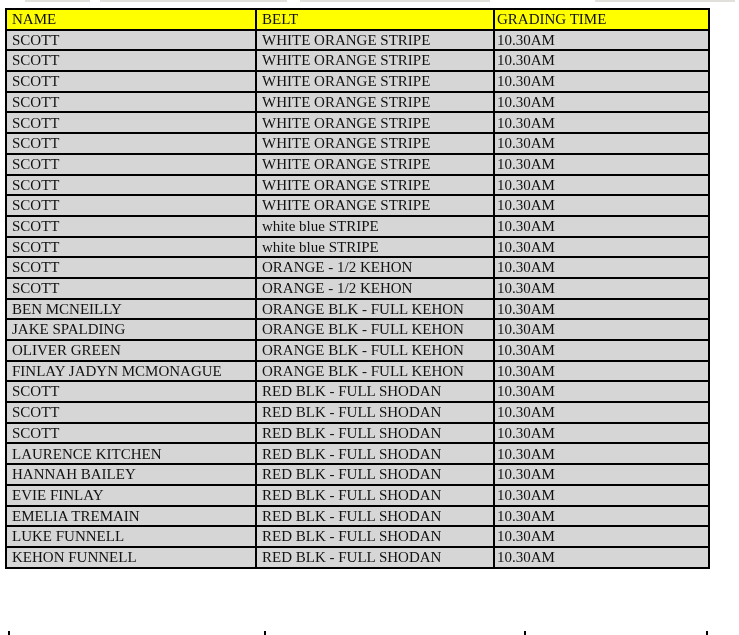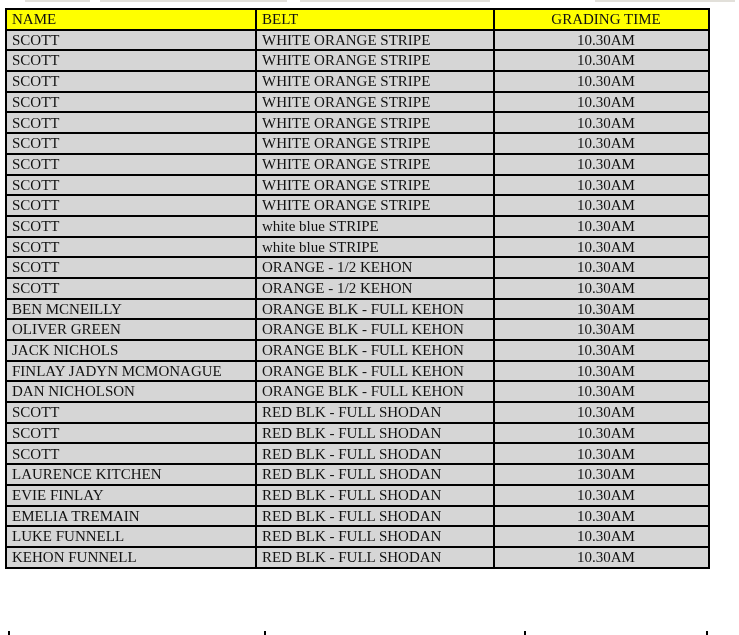--- a/index.html
+++ b/index.html
@@ -44,22 +44,22 @@
     text-align: left;
     box-sizing: content-box;
   }
   th {
     background: #ffff00;
   }
   td {
     background: #d6d6d6;
   }
   .center {
-    text-align: center;
-    padding-left: 11px;
+    text-align: left;
+    padding-left: 2px;
   }
   .bottom-stub {
     position: absolute;
     width: 2px;
     height: 4px;
     top: 631px;
     background: #000000;
   }
 </style>
 </head>
@@ -149,56 +149,56 @@
           <td>SCOTT</td>
           <td>ORANGE - 1/2 KEHON</td>
           <td class="center">10.30AM</td>
         </tr>
         <tr>
           <td>BEN MCNEILLY</td>
           <td>ORANGE BLK - FULL KEHON</td>
           <td class="center">10.30AM</td>
         </tr>
         <tr>
+          <td>JAKE SPALDING</td>
+          <td>ORANGE BLK - FULL KEHON</td>
+          <td class="center">10.30AM</td>
+        </tr>
+        <tr>
           <td>OLIVER GREEN</td>
           <td>ORANGE BLK - FULL KEHON</td>
           <td class="center">10.30AM</td>
         </tr>
         <tr>
-          <td>JACK NICHOLS</td>
-          <td>ORANGE BLK - FULL KEHON</td>
-          <td class="center">10.30AM</td>
-        </tr>
-        <tr>
           <td>FINLAY JADYN MCMONAGUE</td>
           <td>ORANGE BLK - FULL KEHON</td>
           <td class="center">10.30AM</td>
         </tr>
         <tr>
-          <td>DAN NICHOLSON</td>
-          <td>ORANGE BLK - FULL KEHON</td>
-          <td class="center">10.30AM</td>
-        </tr>
-        <tr>
           <td>SCOTT</td>
           <td>RED BLK - FULL SHODAN</td>
           <td class="center">10.30AM</td>
         </tr>
         <tr>
           <td>SCOTT</td>
           <td>RED BLK - FULL SHODAN</td>
           <td class="center">10.30AM</td>
         </tr>
         <tr>
           <td>SCOTT</td>
           <td>RED BLK - FULL SHODAN</td>
           <td class="center">10.30AM</td>
         </tr>
         <tr>
           <td>LAURENCE KITCHEN</td>
+          <td>RED BLK - FULL SHODAN</td>
+          <td class="center">10.30AM</td>
+        </tr>
+        <tr>
+          <td>HANNAH BAILEY</td>
           <td>RED BLK - FULL SHODAN</td>
           <td class="center">10.30AM</td>
         </tr>
         <tr>
           <td>EVIE FINLAY</td>
           <td>RED BLK - FULL SHODAN</td>
           <td class="center">10.30AM</td>
         </tr>
         <tr>
           <td>EMELIA TREMAIN</td>

